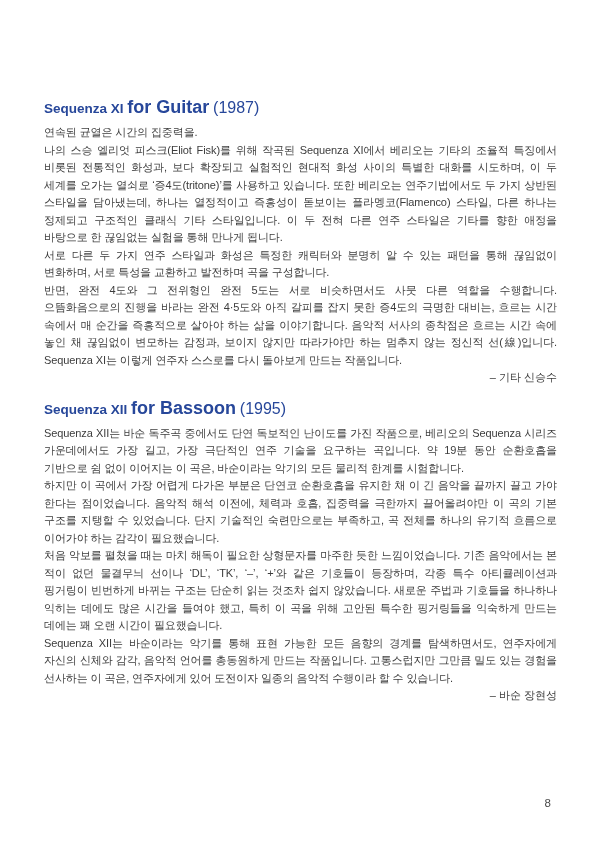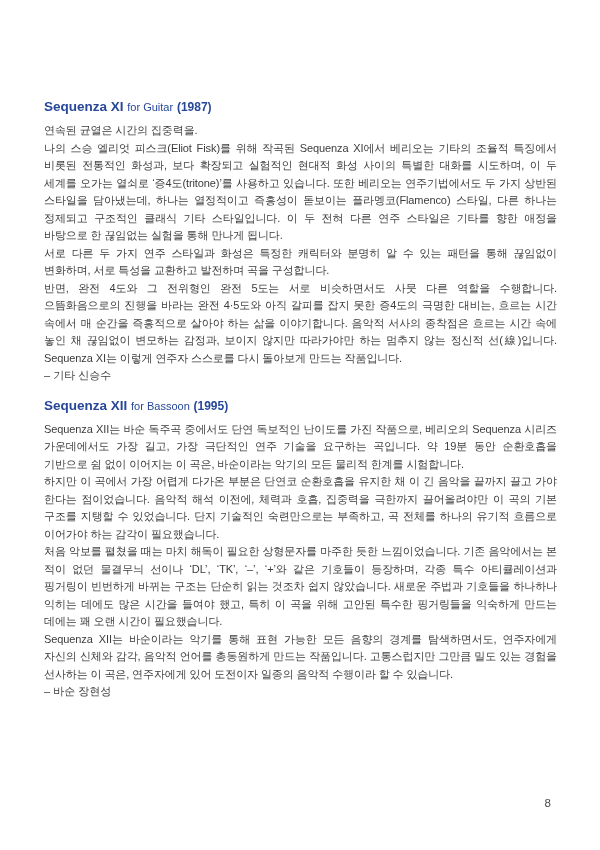--- a/index.html
+++ b/index.html
@@ -18,38 +18,39 @@
     top: 0;
   }
   h2.title {
     margin: 0 0 7px 0;
     font-size: 13.5px;
     line-height: 16px;
     font-weight: 700;
     color: #27479a;
     letter-spacing: 0;
   }
-  h2.title .sub  { font-weight: 400; font-size: 11px; }
-  h2.title .year { font-weight: 700; font-size: 12px; }
+  h2.title .sub  { font-weight: 700; font-size: 18px; }
+  h2.title .year { font-weight: 400; font-size: 16px; }
   h2.t1 { margin-top: 99px; }
   h2.t2 { margin-top: 13px; }
   p.body {
     margin: 0;
     font-size: 11px;
     line-height: 17.5px;
     color: #3c3c3c;
     text-align: justify;
     word-break: keep-all;
     letter-spacing: -0.1px;
   }
   p.sig {
     margin: 0;
     font-size: 11px;
     line-height: 17.5px;
     color: #3c3c3c;
+    text-align: right;
   }
   .pagenum {
     position: absolute;
     top: 797px;
     right: 49px;
     font-size: 11.5px;
     color: #4a4a4a;
   }
 </style>
 </head>

